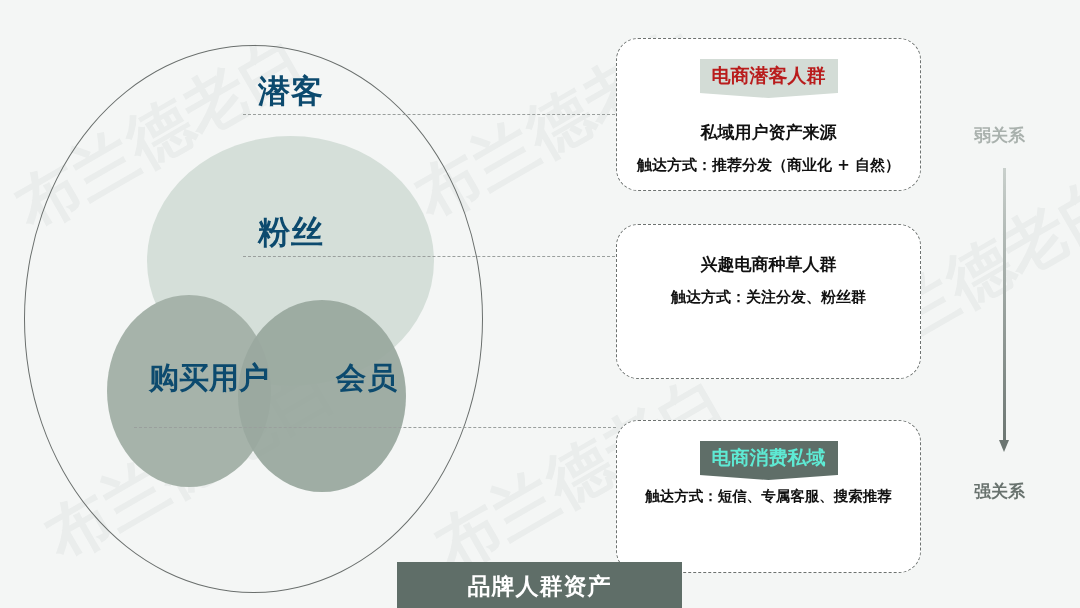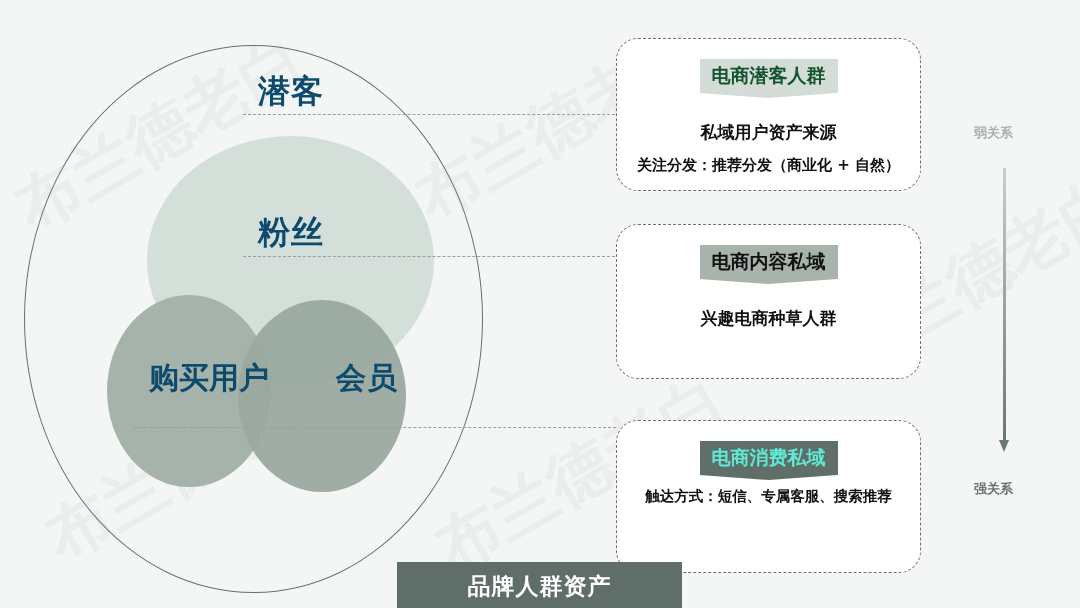--- a/index.html
+++ b/index.html
@@ -39,26 +39,26 @@
   }
   .tag {
     display:inline-block; padding:4px 12px; font-weight:bold; font-size:19px;
     position:relative; margin-top:20px;
   }
   .tag::after {
     content:""; position:absolute; left:0; right:0; bottom:-5px; height:5px;
     clip-path:polygon(0 0,100% 0,50% 100%);
     background:inherit;
   }
-  .tag1 { background:#d3dcd6; color:#14532d; }
+  .tag1 { background:#d3dcd6; color:#b91c1c; }
   .tag2 { background:#a8b3ab; color:#111; }
   .tag3 { background:#5f6e68; color:#5eead4; }
   .subtitle { font-weight:bold; font-size:17px; color:#111; margin-top:28px;text-align:center; }
   .reach { font-weight:bold; font-size:15px; color:#111; margin-top:12px; white-space:nowrap; }
-  .rel-label { position:absolute; font-weight:bold; font-size:13px; }
+  .rel-label { position:absolute; font-weight:bold; font-size:17px; }
   .arrow-shaft {
     position:absolute; left:1003px; top:168px; width:3px; height:275px;
     background:linear-gradient(#c9d0cc,#6b7571);
   }
   .arrow-head {
     position:absolute; left:999px; top:440px; width:0; height:0;
     border-left:5.5px solid transparent; border-right:5.5px solid transparent;
     border-top:12px solid #6b7571;
   }
   .bottom-banner {
@@ -86,26 +86,26 @@
 <div class="circle-label" style="left:149px;top:358px;font-size:30px;letter-spacing:0;">购买用户</div>
 <div class="circle-label" style="left:336px;top:358px;font-size:30px;">会员</div>
 
 <div class="dash-line" style="left:243px;top:114px;width:372px;"></div>
 <div class="dash-line" style="left:243px;top:256px;width:372px;"></div>
 <div class="dash-line" style="left:134px;top:427px;width:482px;"></div>
 
 <div class="card" style="top:38px;height:153px;">
   <div class="tag tag1">电商潜客人群</div>
   <div class="subtitle">私域用户资产来源</div>
-  <div class="reach">关注分发：推荐分发（商业化 + 自然）</div>
+  <div class="reach">触达方式：推荐分发（商业化 + 自然）</div>
 </div>
 
 <div class="card" style="top:224px;height:155px;">
-  <div class="tag tag2">电商内容私域</div>
   <div class="subtitle">兴趣电商种草人群</div>
+  <div class="reach">触达方式：关注分发、粉丝群</div>
 </div>
 
 <div class="card" style="top:420px;height:153px;">
   <div class="tag tag3">电商消费私域</div>
   <div class="reach" style="font-size:14.5px;">触达方式：短信、专属客服、搜索推荐</div>
 </div>
 
 <div class="rel-label" style="left:974px;top:124px;color:#a9b1ad;">弱关系</div>
 <div class="arrow-shaft"></div>
 <div class="arrow-head"></div>

